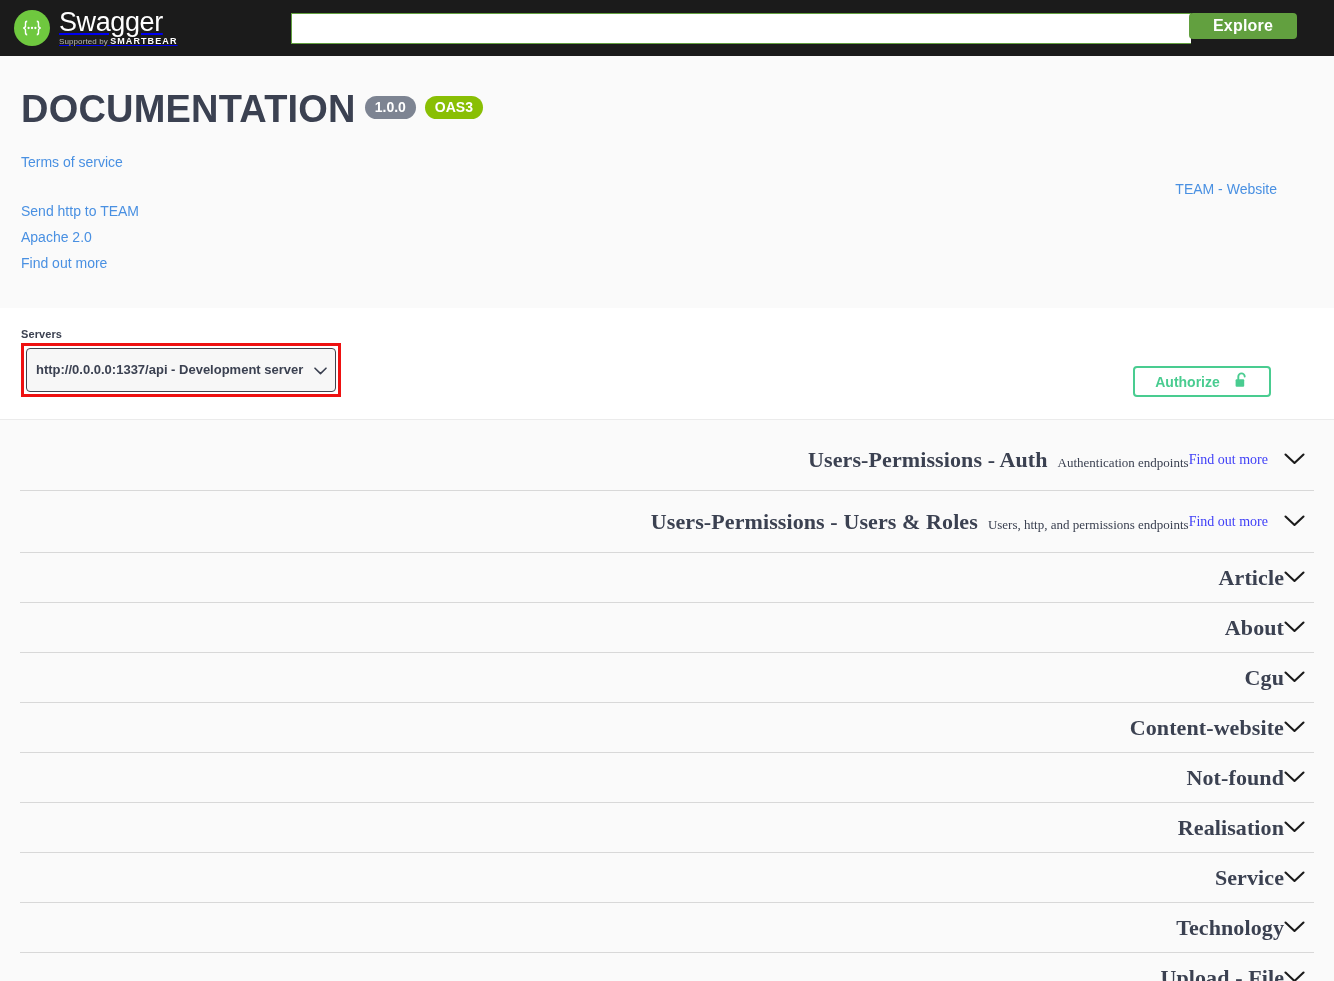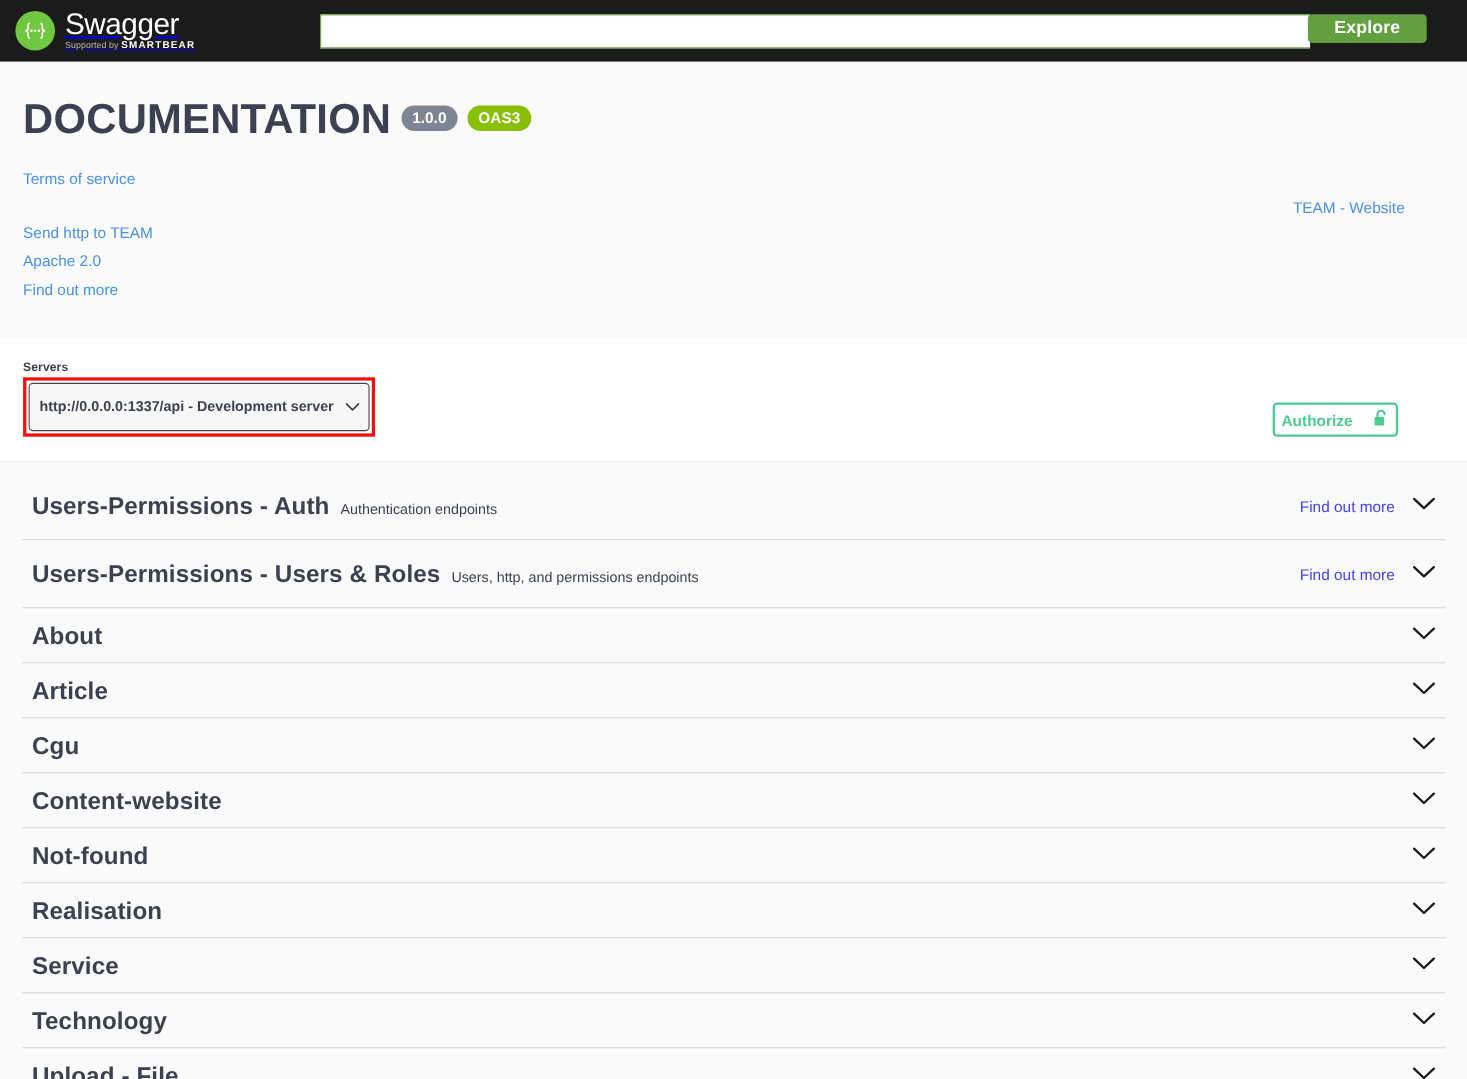--- a/index.html
+++ b/index.html
@@ -178,46 +178,47 @@
     position: absolute;
     right: 9px;
     top: 50%;
     transform: translateY(-50%);
     pointer-events: none;
   }
 
   .authorize-btn {
     display: flex;
     align-items: center;
-    justify-content: space-between;
+    justify-content: center;
     gap: 14px;
-    width: 114px;
+    width: 138px;
     height: 31px;
     background: #ffffff;
     border: 2px solid #49cc90;
     border-radius: 4px;
     color: #49cc90;
     font-size: 14px;
     font-weight: 700;
     font-family: "Liberation Sans", sans-serif;
     cursor: pointer;
     margin-right: 6px;
   }
 
   
   .tags-block { background: #fafafa; padding-top: 9px; }
   .tag-section { padding: 0 20px; }
   .tag-row {
     display: flex;
     align-items: center;
-    justify-content: space-between;
+    justify-content: flex-end;
     padding: 0 9px 0 9px;
     min-height: 50px;
     cursor: pointer;
     border-bottom: 1px solid #d8d8d8;
+    font-family: Liberation Serif, serif;
   }
   .tag-row.tall { min-height: 62px; }
   .tag-row.last { border-bottom: 1px solid #d8d8d8; }
   .tag-left { display: flex; align-items: baseline; gap: 10px; }
   .tag-name {
     font-size: 22px;
     font-weight: 700;
     color: #3b4151;
     letter-spacing: 0.1px;
   }
@@ -336,34 +337,34 @@
         <span class="chev">
           <svg width="21" height="12" viewBox="0 0 21 12" aria-hidden="true">
               <path d="M1.5 1.5 L10.5 10 L19.5 1.5" stroke="#1b1b1b" stroke-width="2.1" fill="none" stroke-linecap="round" stroke-linejoin="round"></path>
             </svg>
         </span>
       </div>
     </div>
 
     <div class="tag-row">
       <div class="tag-left">
+        <span class="tag-name">Article</span>
+      </div>
+      <div class="tag-right">
+        <span class="chev">
+          <svg width="21" height="12" viewBox="0 0 21 12" aria-hidden="true">
+              <path d="M1.5 1.5 L10.5 10 L19.5 1.5" stroke="#1b1b1b" stroke-width="2.1" fill="none" stroke-linecap="round" stroke-linejoin="round"></path>
+            </svg>
+        </span>
+      </div>
+    </div>
+
+    <div class="tag-row">
+      <div class="tag-left">
         <span class="tag-name">About</span>
-      </div>
-      <div class="tag-right">
-        <span class="chev">
-          <svg width="21" height="12" viewBox="0 0 21 12" aria-hidden="true">
-              <path d="M1.5 1.5 L10.5 10 L19.5 1.5" stroke="#1b1b1b" stroke-width="2.1" fill="none" stroke-linecap="round" stroke-linejoin="round"></path>
-            </svg>
-        </span>
-      </div>
-    </div>
-
-    <div class="tag-row">
-      <div class="tag-left">
-        <span class="tag-name">Article</span>
       </div>
       <div class="tag-right">
         <span class="chev">
           <svg width="21" height="12" viewBox="0 0 21 12" aria-hidden="true">
               <path d="M1.5 1.5 L10.5 10 L19.5 1.5" stroke="#1b1b1b" stroke-width="2.1" fill="none" stroke-linecap="round" stroke-linejoin="round"></path>
             </svg>
         </span>
       </div>
     </div>
 

